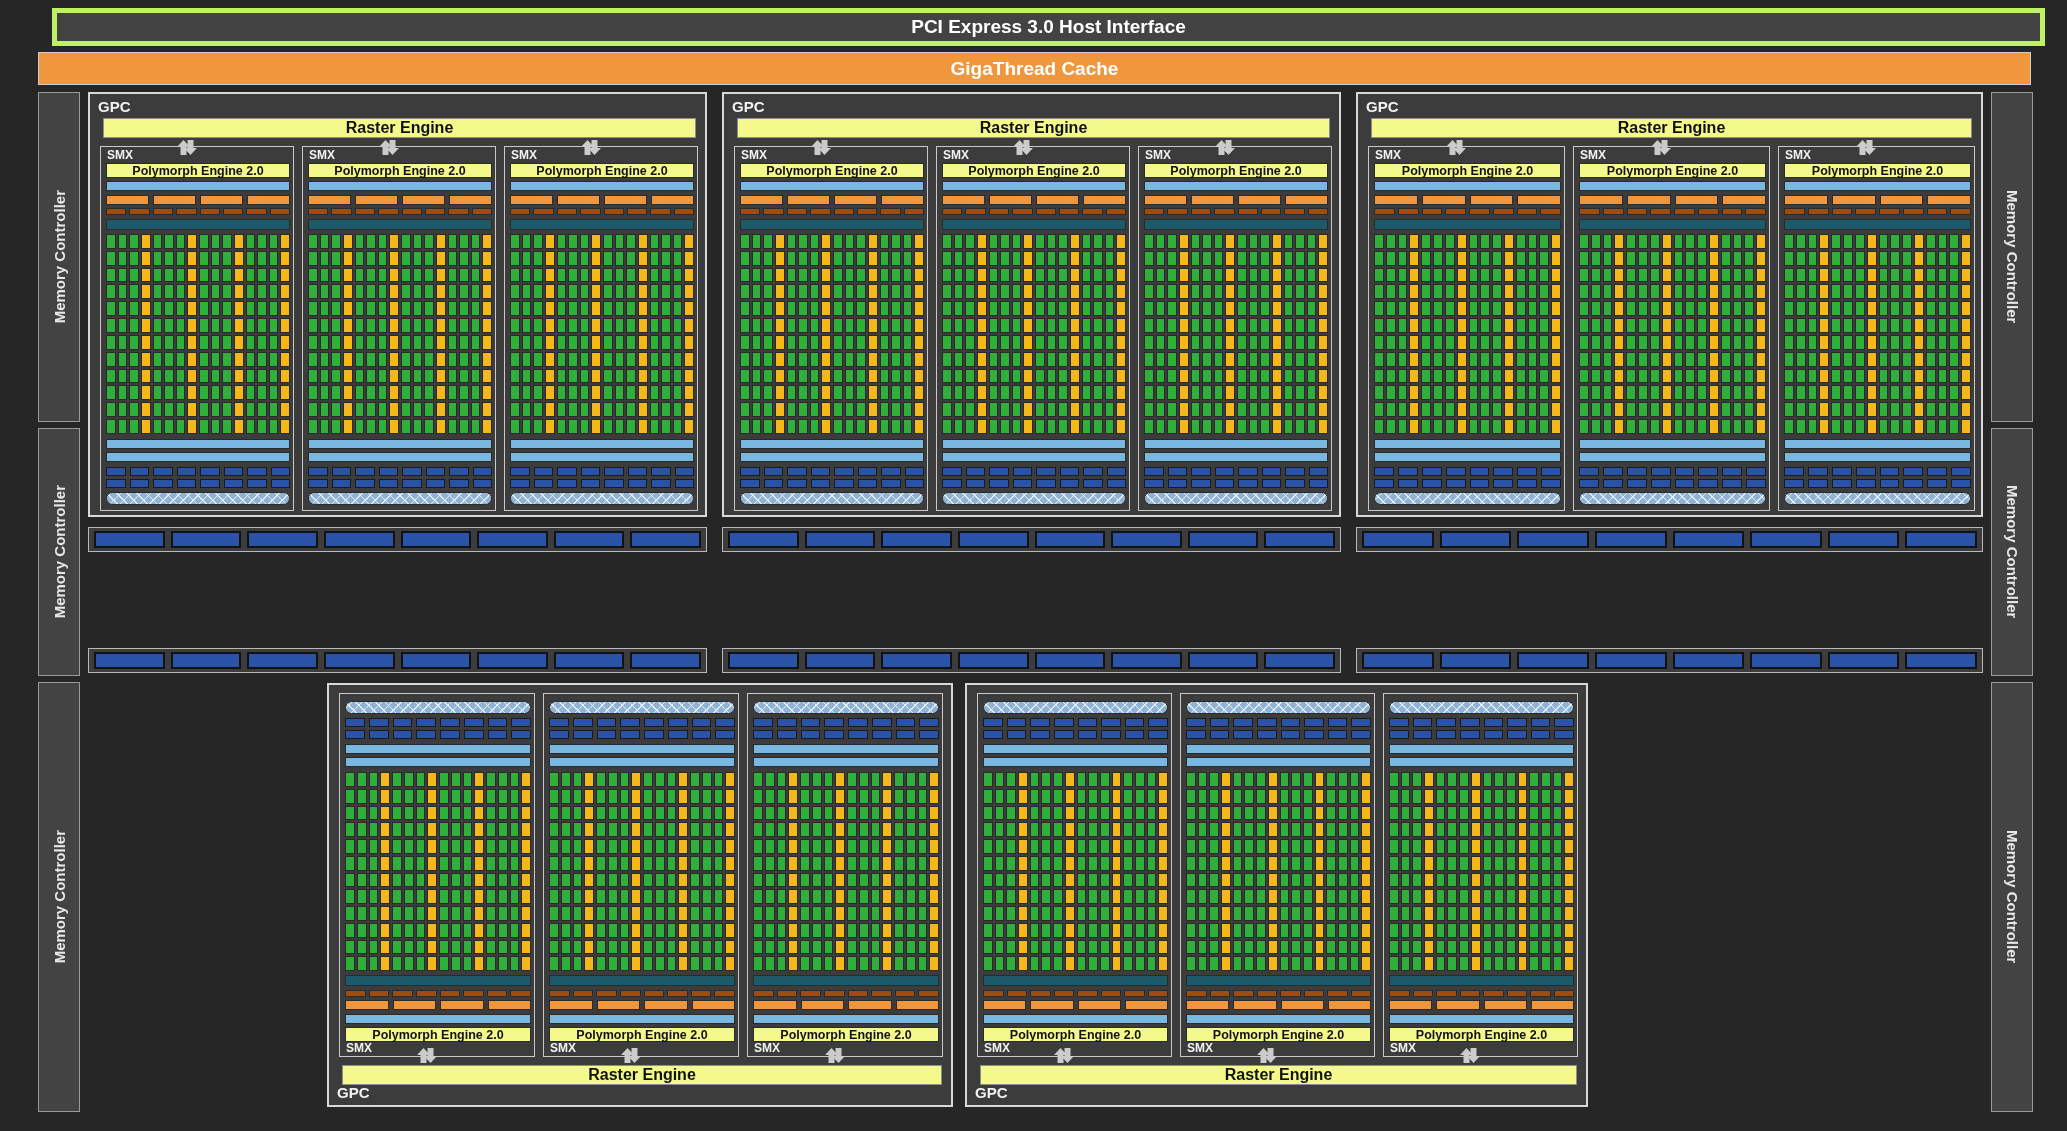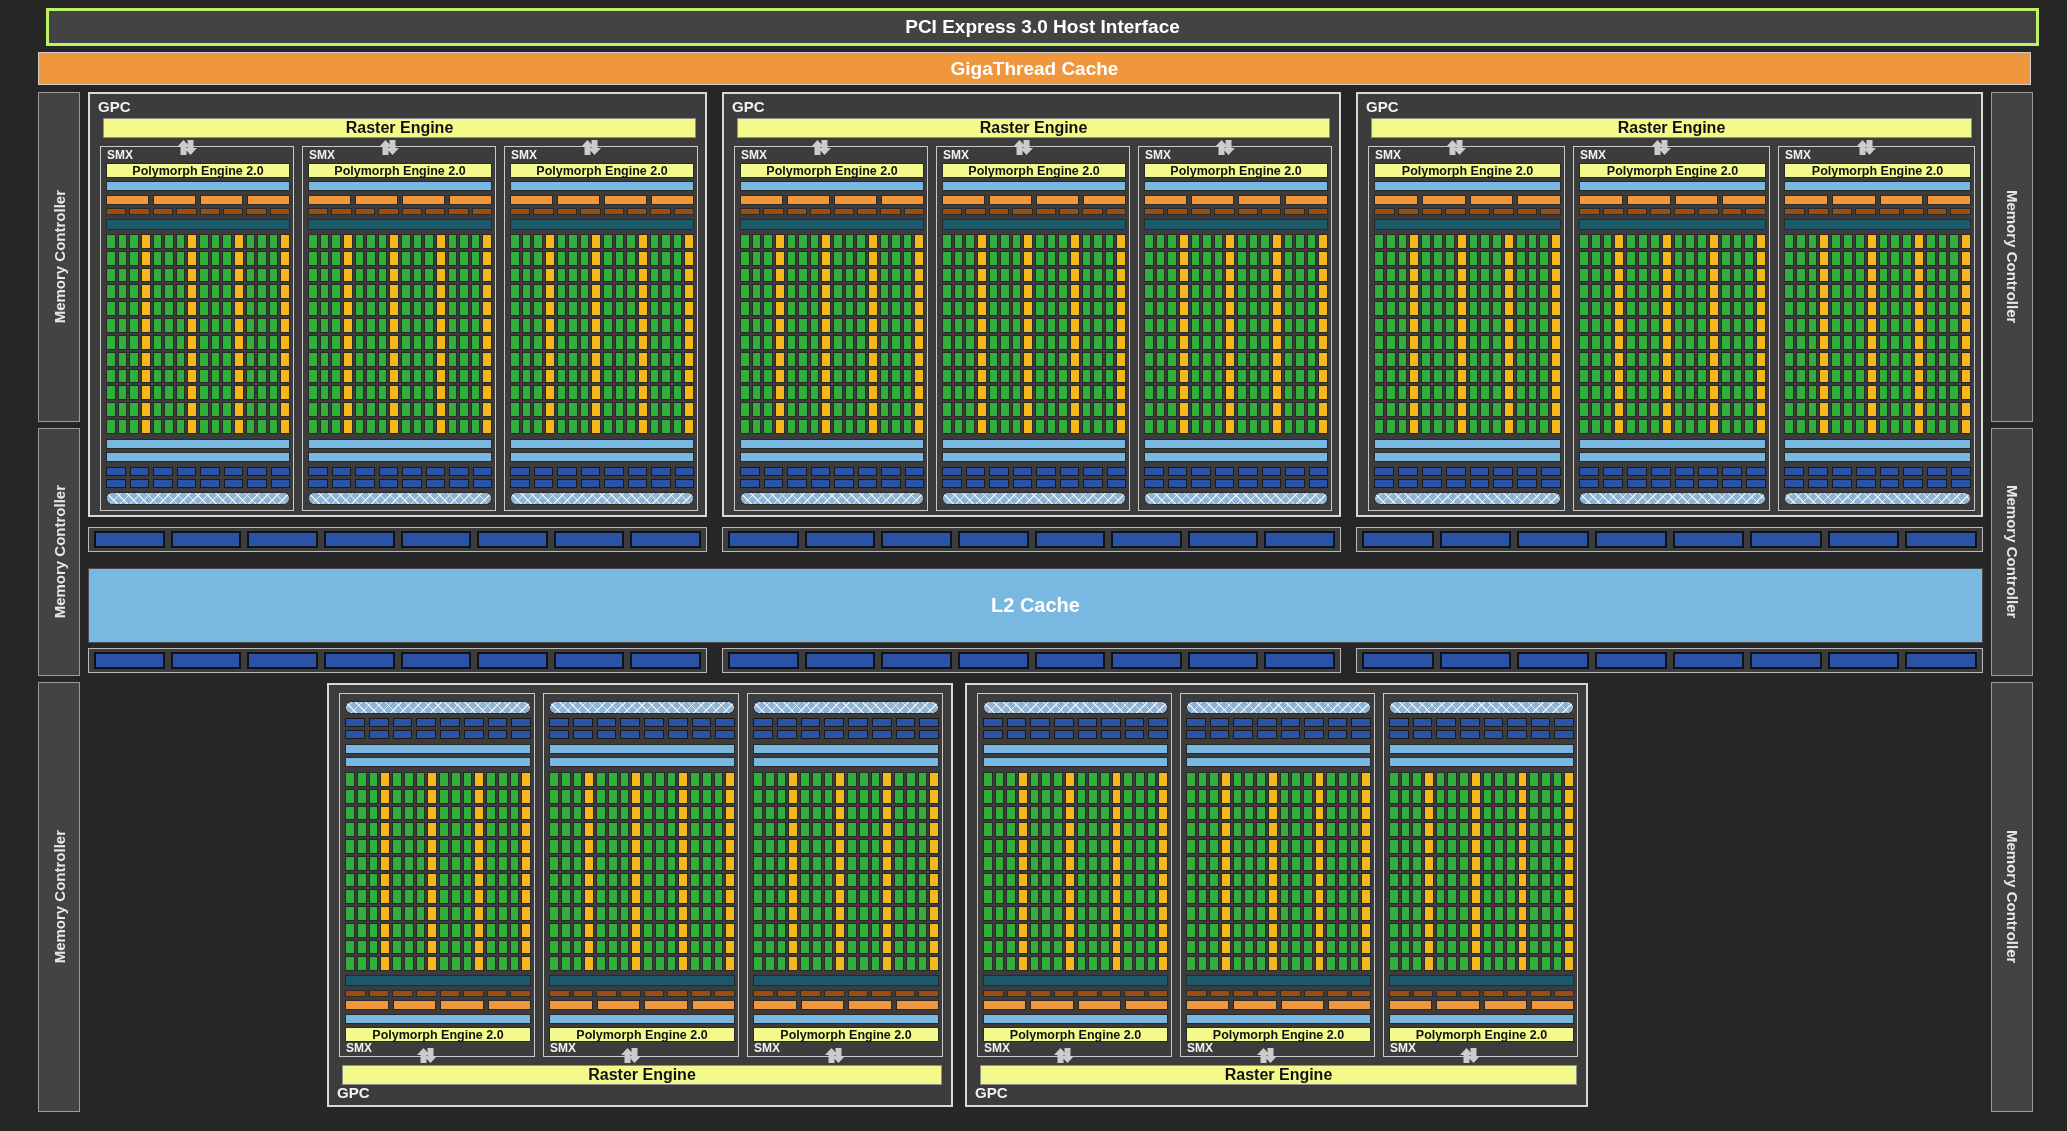--- a/index.html
+++ b/index.html
@@ -3,21 +3,21 @@
 <meta charset="utf-8">
 <style>
   html,body{margin:0;padding:0;background:#1b1b1b;}
   body{width:2067px;height:1131px;font-family:"Liberation Sans",sans-serif;overflow:hidden;}
 
   .chip{position:absolute;left:0;top:0;width:2067px;height:1131px;background:#262626;box-sizing:border-box;}
 
   
   .hdr-bar{position:absolute;box-sizing:border-box;display:flex;align-items:center;justify-content:center;
            color:#fff;font-weight:bold;}
-  .pcie{left:46px;top:8px;width:1993px;height:38px;background:#434343;border:3px solid #bef264;font-size:19px;}
+  .pcie{left:52px;top:8px;width:1993px;height:38px;background:#434343;border:5px solid #bef264;font-size:19px;}
   .gigathread{left:38px;top:52px;width:1993px;height:33px;background:#f0963c;border:1px solid #cfcfcf;font-size:19px;color:#fff;}
 
   
   .mc{position:absolute;background:#434343;border:1px solid #9a9a9a;box-sizing:border-box;
       display:flex;align-items:center;justify-content:center;}
   .mc span{color:#e8e8e8;font-size:15px;font-weight:bold;white-space:nowrap;}
   .mc.left span{writing-mode:vertical-rl;transform:rotate(180deg);}
   .mc.right span{writing-mode:vertical-rl;}
 
   
@@ -2392,21 +2392,20 @@
         <div class="rop"></div>
         <div class="rop"></div>
         <div class="rop"></div>
         <div class="rop"></div>
         <div class="rop"></div>
         <div class="rop"></div>
         <div class="rop"></div>
       </div>
     </div>
 
-  <div class="l2" style="left:88px;top:568px;width:1895px;height:75px;">L2 Cache</div>
 
   <div id="rop-bottom">
       <div class="roprow" style="left: 88px; top: 648px; width: 619px; height: 25px;">
         <div class="rop"></div>
         <div class="rop"></div>
         <div class="rop"></div>
         <div class="rop"></div>
         <div class="rop"></div>
         <div class="rop"></div>
         <div class="rop"></div>

